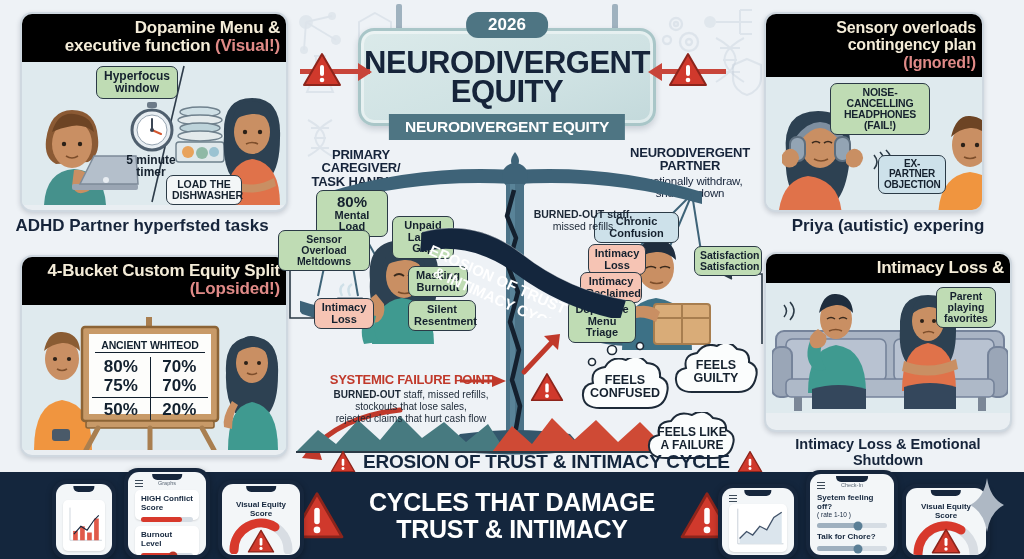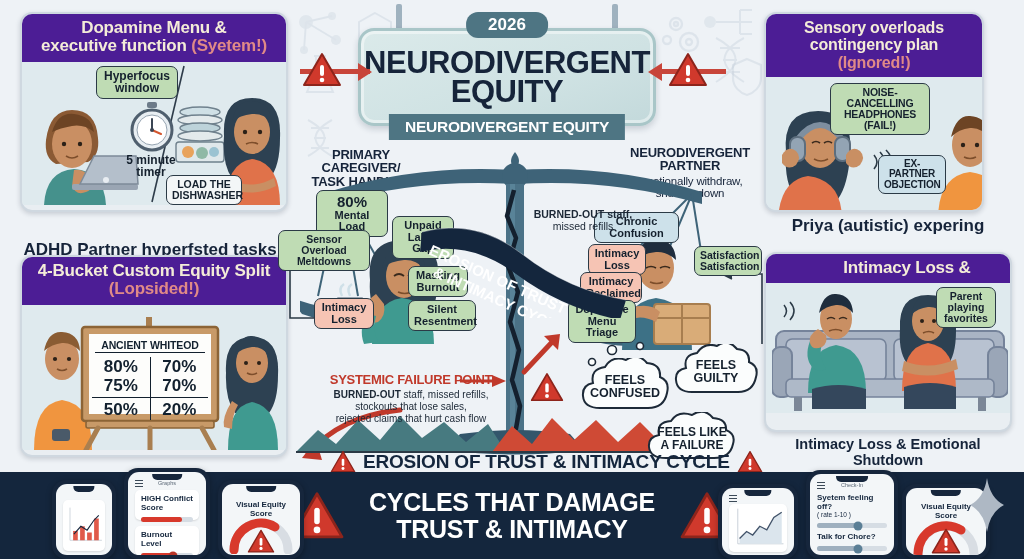--- a/index.html
+++ b/index.html
@@ -18,23 +18,23 @@
   
   .panel {
     position:absolute;
     background:#e9eef2;
     border-radius:12px;
     border:2px solid #cfd8e0;
     overflow:hidden;
     box-shadow:0 2px 5px rgba(20,35,55,.18);
   }
   .panel-head {
-    background:#4c1d95;
+    background:#000000;
     color:#f4ecd8;
-    text-align:center;
+    text-align:right;
     font-weight:bold;
     line-height:1.08;
     padding:5px 6px 6px;
     letter-spacing:-.2px;
   }
   .panel-head .warn { color:#e08a87; }
   .panel-body { position:relative; background:#dfeaee; height:calc(100% - 0px); }
   .panel-caption {
     position:absolute; text-align:center; font-weight:bold; color:#16243a;
     width:100%;
@@ -260,21 +260,21 @@
       <path d="M20 2 L38 33 H2 Z" fill="#d0392c" stroke="#8d241b" stroke-width="2" stroke-linejoin="round"></path>
       <rect x="18" y="13" width="4" height="11" rx="2" fill="#fff"></rect>
       <circle cx="20" cy="28" r="2.3" fill="#fff"></circle>
     </svg>
   </div>
 
   <div class="panel" style="left:20px;top:12px;width:268px;height:200px;">
     <div class="panel-head" style="font-size:17px;">
       <span>Dopamine Menu &amp;</span><br>
       <span>executive function</span>
-      <span class="warn">(Syetem!)</span>
+      <span class="warn">(Visual!)</span>
     </div>
     <div class="panel-body" style="height:143px;">
 
       <svg style="position:absolute;left:0;top:0" width="268" height="143">
         <line x1="162" y1="4" x2="130" y2="140" stroke="#2d3b49" stroke-width="1.6"></line>
       </svg>
 
       <svg class="person" style="left:6px;top:30px;" width="112" height="113" viewBox="0 0 112 113">
         <path d="M18 48 q4 -30 26 -30 q24 0 26 28 q2 18 -10 24 l-32 2 q-12 -6 -10 -24z" fill="#8b5a34"></path>
         <ellipse cx="44" cy="52" rx="20" ry="24" fill="#c98f63"></ellipse>
@@ -322,21 +322,21 @@
       </svg>
 
       <div class="bub green" style="left:74px;top:4px;width:82px;font-size:12px;">
         <span>Hyperfocus window</span>
       </div>
       <div class="bub white" style="left:144px;top:113px;width:76px;font-size:10.5px;">
         <span>LOAD THE DISHWASHER</span>
       </div>
     </div>
   </div>
-  <div class="panel-caption" style="left:16px;top:216px;width:268px;font-size:17px;margin-top:24px;">ADHD Partner hyperfsted tasks</div>
+  <div class="panel-caption" style="left:8px;top:216px;width:268px;font-size:17px;">ADHD Partner hyperfsted tasks</div>
 
   <div class="panel" style="left:20px;top:255px;width:268px;height:202px;">
     <div class="panel-head" style="font-size:17px;">
       <span>4-Bucket Custom Equity Split</span><br>
       <span class="warn">(Lopsided!)</span>
     </div>
     <div class="panel-body" style="height:145px;">
 
       <svg class="person" style="left:4px;top:20px;" width="72" height="125" viewBox="0 0 72 125">
         <ellipse cx="36" cy="34" rx="17" ry="21" fill="#c98f63"></ellipse>

